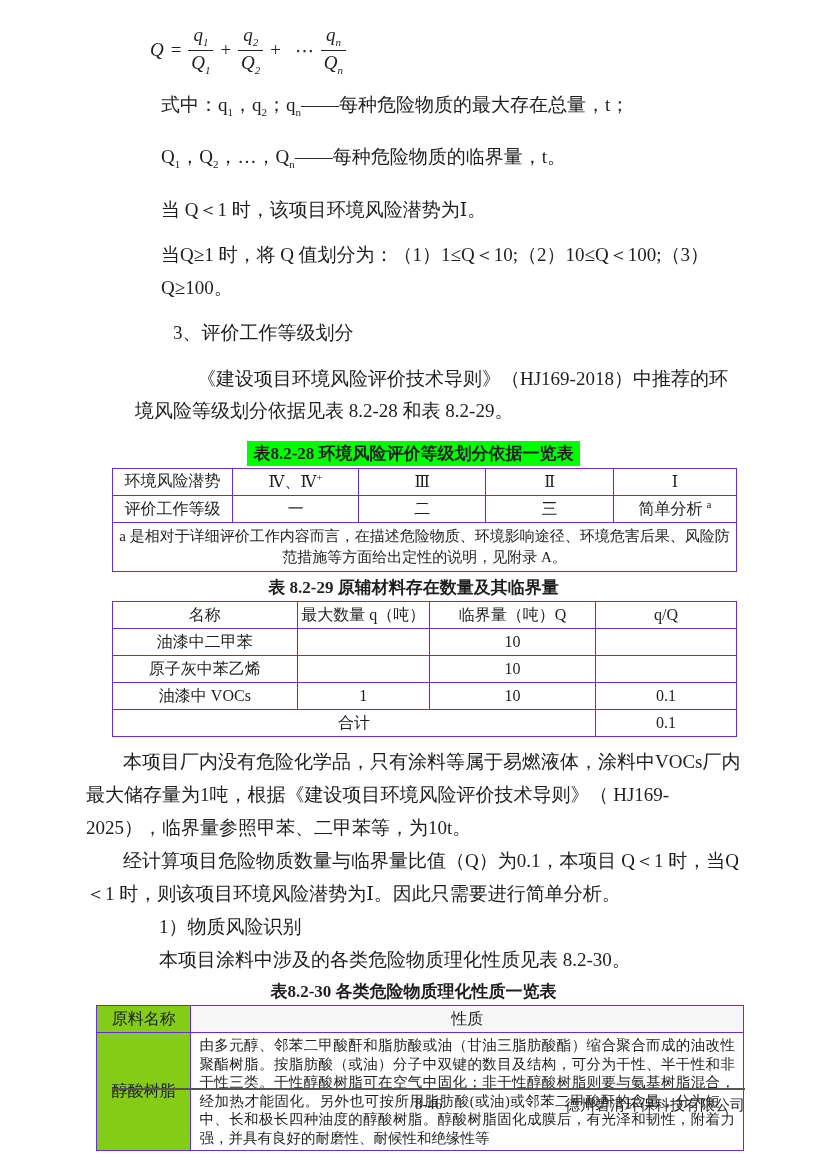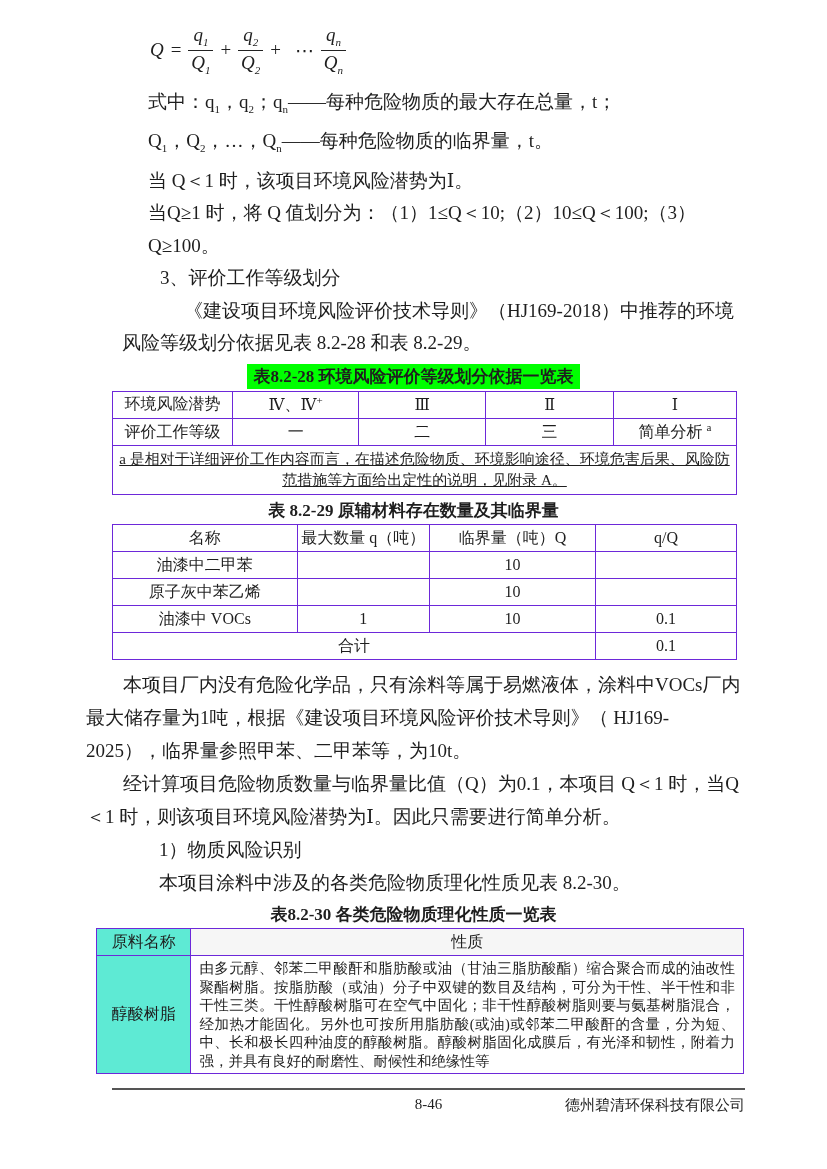--- a/index.html
+++ b/index.html
@@ -28,38 +28,38 @@
     height:52px;
   }
   .formula .op { margin:0 7px; font-style:normal; }
   .frac { display:inline-flex; flex-direction:column; align-items:center; line-height:1.15; }
   .frac .num { border-bottom:1px solid #222; padding:0 5px 1px 5px; }
   .frac .den { padding-top:1px; }
   sub { font-size:11px; }
   sup { font-size:11px; }
   
   .tblock { margin:10px 86px 0 122px; font-size:19px; line-height:32.5px; }
-  .tblock p { margin:0; }
+  .tblock p { margin:13px; }
   .ind1 { padding-left:26px; }
   .ind15 { padding-left:38px; }
   .pwrap { text-indent:62px; }
   .para { margin:0 86px; font-size:19px; line-height:33px; text-indent:37px; }
   .para.first { margin-top:8px; }
   .paraL { margin-left:122px; margin-right:86px; }
   
   table { border-collapse:collapse; table-layout:fixed; }
   td,th { border:1px solid #6d28d9; text-align:center; vertical-align:middle;
           font-weight:normal; padding:2px 3px; font-size:16px; height:22px; }
   .tbl-title { text-align:center; font-weight:bold; font-size:17px; margin:4px 0 2px 0; }
   .hl { background:#00ff00; display:inline-block; padding:1px 6px; }
   .tbl28, .tbl29 { margin-left:112px; width:625px; }
-  .tbl28 .fnote { font-size:15px; line-height:21px; height:auto; padding:3px 6px;text-decoration:underline; }
+  .tbl28 .fnote { font-size:15px; line-height:21px; height:auto; padding:3px 6px; }
   .tbl30 { margin-left:96px; width:648px; }
   .tbl30 td.prop { text-align:justify; font-size:14.5px; line-height:18.5px; padding:3px 8px; }
-  .tbl30 .shade { background:#5eead4; }
+  .tbl30 .shade { background:#84cc16; }
   .tbl30 th { background:#f6f6f6; }
   
   .footer {
     position:absolute; left:112px; right:82px; top:1088px;
     border-top:2px solid #555;
     padding-top:6px;
     font-size:15px;
   }
   .footer .pageno { position:absolute; left:0; right:0; text-align:center; top:6px; }
   .footer .company { position:absolute; right:0; top:6px; }

